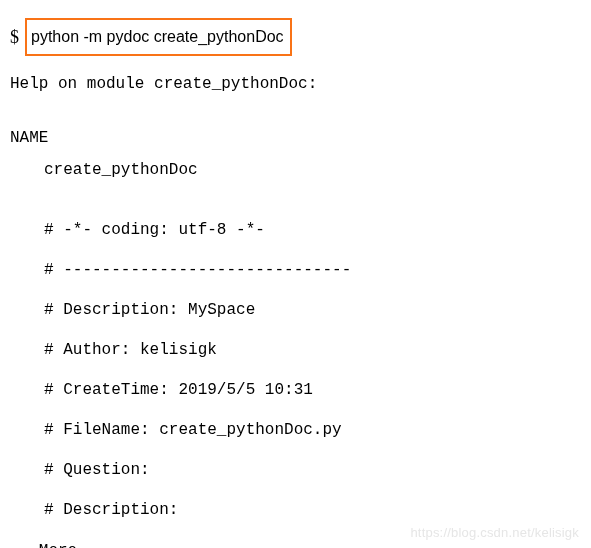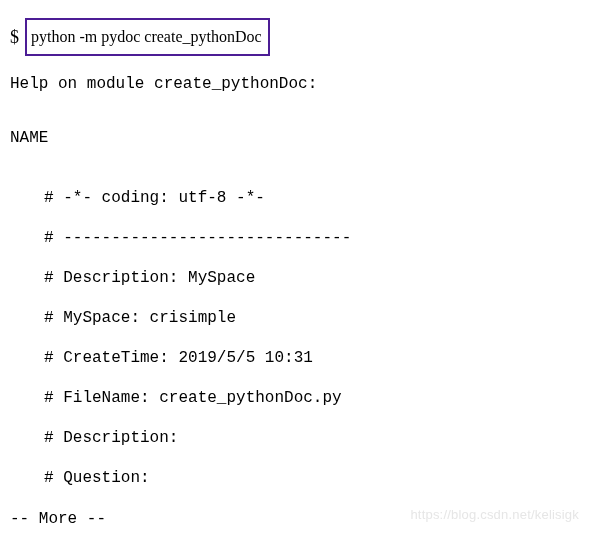--- a/index.html
+++ b/index.html
@@ -18,23 +18,23 @@
       display: flex;
       align-items: center;
       margin-bottom: 12px;
     }
     .dollar {
       font-family: "Times New Roman", serif;
       font-size: 18px;
       margin-right: 6px;
     }
     .command-box {
-      border: 2px solid #4c1d95;
+      border: 2px solid #f97316;
       padding: 1px 6px 1px 4px;
-      font-family: Liberation Serif, serif;
+      font-family: Liberation Sans, sans-serif;
     }
     .help-line {
       margin-bottom: 22px;
     }
     .section {
       margin-bottom: 28px;
     }
     .section-header {
       font-family: "Courier New", monospace;
       margin-top: 11px;
@@ -45,47 +45,48 @@
     .desc-block .line {
       padding-left: 34px;
       margin-top: 8px;
     }
     .more-line {
       margin-top: 9px;
     }
     .watermark {
       position: absolute;
       right: 12px;
-      bottom: 20px;
+      bottom: 2px;
       font-family: Arial, sans-serif;
       font-size: 13px;
       color: #e6e6e6;
       letter-spacing: 0.2px;
     }
   </style>
 </head>
 <body>
 
 <div class="prompt-line">
   <span class="dollar">$</span>
   <span class="command-box">python -m pydoc create_pythonDoc</span>
 </div>
 
 <div class="help-line">Help on module create_pythonDoc:</div>
 
 <div class="section">
   <div class="section-header">NAME</div>
+  <div class="indent">create_pythonDoc</div>
 </div>
 
 <div class="desc-block">
   <div class="line"># -*- coding: utf-8 -*-</div>
   <div class="line"># ------------------------------</div>
   <div class="line"># Description: MySpace</div>
-  <div class="line"># MySpace: crisimple</div>
+  <div class="line"># Author: kelisigk</div>
   <div class="line"># CreateTime: 2019/5/5 10:31</div>
   <div class="line"># FileName: create_pythonDoc.py</div>
+  <div class="line"># Question:</div>
   <div class="line"># Description:</div>
-  <div class="line"># Question:</div>
 </div>
 
 <div class="more-line">-- More  --</div>
 
 <div class="watermark">https://blog.csdn.net/kelisigk</div>
 
 </body></html>

